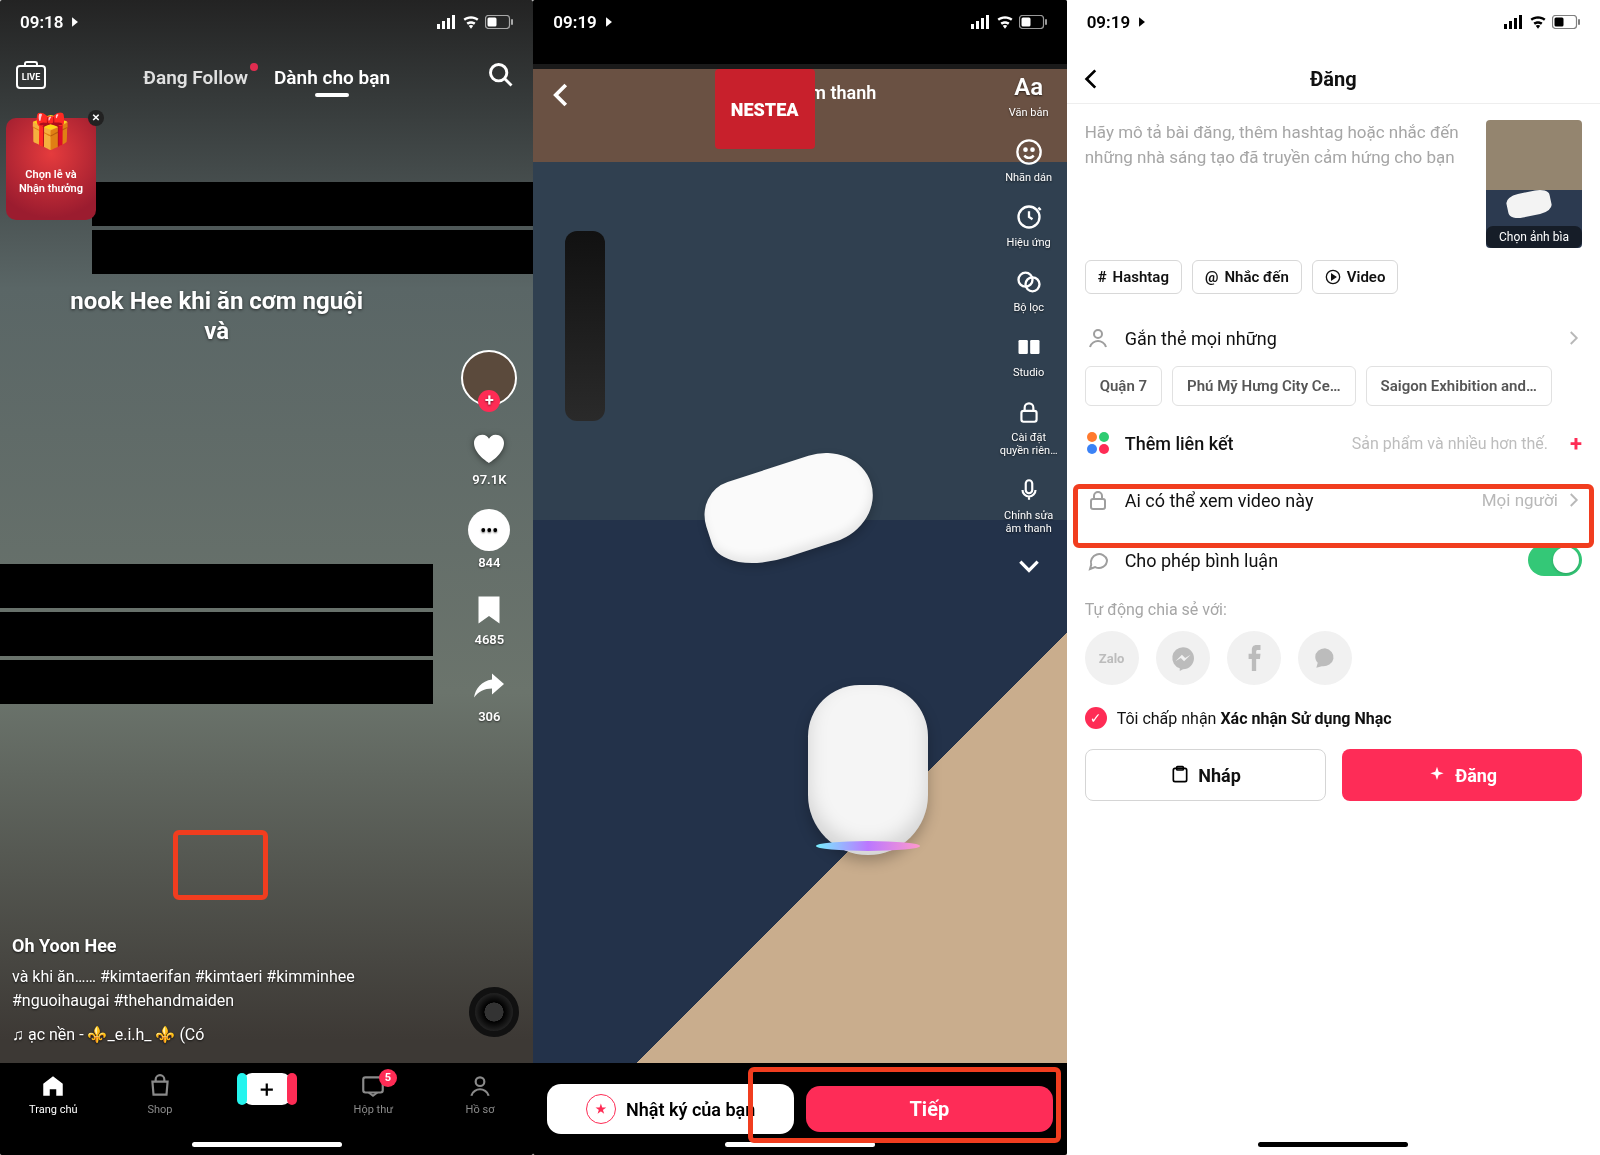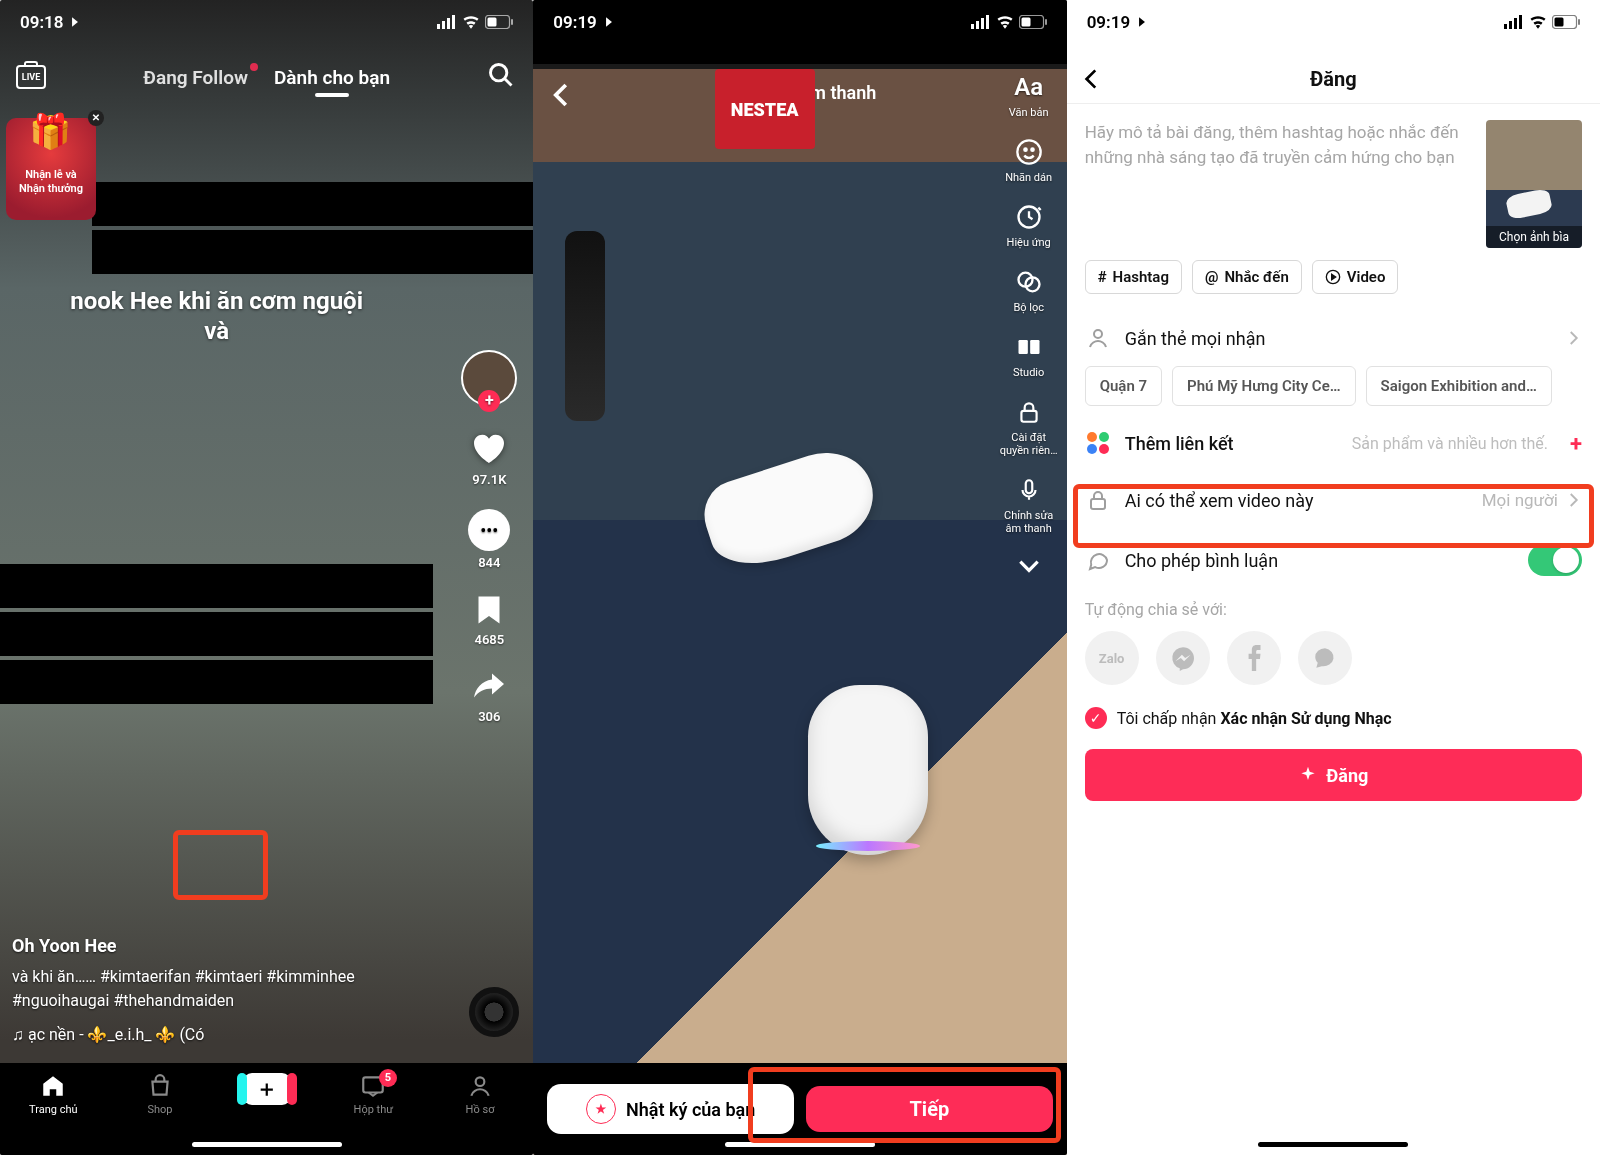--- a/index.html
+++ b/index.html
@@ -87,21 +87,21 @@
   
   .screen3 { background:#fff; color:#111;}
   .s3-header{ position:absolute; top:54px; left:0; right:0; height:50px; display:flex; align-items:center; border-bottom:1px solid #eee;}
   .s3-header .back{ width:50px; display:flex; align-items:center; justify-content:center;}
   .s3-header .title{ flex:1; text-align:center; font-size:20px; font-weight:700;}
   .s3-body{ position:absolute; top:104px; left:0; right:0; bottom:0;}
   .s3-caption-row{ display:flex; gap:20px; padding:16px 18px 8px;}
   .s3-caption{ flex:1; color:#a6a6a6; font-size:17px; line-height:1.45;}
   .cover{ width:96px; height:128px; border-radius:4px; background:linear-gradient(180deg,#94856f 0 55%, #2c3a50 55% 100%); position:relative; overflow:hidden;}
   .cover .mask-sm{ position:absolute; left:22%; top:56%; width:44px; height:24px; background:#f3f3f3; border-radius:30%; transform:rotate(-12deg);}
-  .cover .label{ position:absolute; left:0; right:0; bottom:0; background:rgba(0,0,0,.5); color:#fff; font-size:12px; text-align:center; padding:4px 8px;}
+  .cover .label{ position:absolute; left:0; right:0; bottom:0; background:rgba(0,0,0,.5); color:#fff; font-size:12px; text-align:center; padding:4px 8px;border-radius:7px;}
   .chips{ display:flex; gap:10px; padding:4px 18px 16px;}
   .chip{ border:1px solid #d8d8d8; border-radius:6px; padding:7px 12px; font-size:15px; font-weight:600; display:flex; align-items:center; gap:6px;}
   .option-row{ display:flex; align-items:center; padding:16px 18px; font-size:18px; gap:14px;}
   .option-row .lead{ width:26px; display:flex; align-items:center; justify-content:center; color:#9e9e9e;}
   .option-row .label{ flex:1; }
   .option-row .trail{ color:#b8b8b8; display:flex; align-items:center; gap:6px; font-size:17px;}
   .loc-chips{ display:flex; gap:10px; padding:0 18px 8px; overflow:hidden;}
   .loc-chip{ border:1px solid #e1e1e1; border-radius:6px; padding:10px 14px; font-size:15px; font-weight:600; color:#565656; white-space:nowrap;}
 
   .link-row{ display:flex; align-items:center; padding:16px 18px; font-size:18px; gap:14px;}
@@ -168,21 +168,21 @@
     <div class="search-btn">
       <svg width="28" height="28" viewBox="0 0 24 24" fill="none" stroke="#fff" stroke-width="2.5">
             <circle cx="10" cy="10" r="7"></circle>
             <path d="M21 21l-6-6"></path>
           </svg>
     </div>
   </div>
 
   <div class="promo-box">
     <div class="promo-close">✕</div>
-    <div>Nhận lễ và</div>
+    <div>Chọn lễ và</div>
     <div>Nhận thưởng</div>
   </div>
 
   <div class="s1-video-overlay">
     <div style="position:absolute; top:178px; left:92px; right:0;">
       <div class="s1-blackbar"></div>
           <div class="s1-blackbar"></div>
     </div>
     <div class="s1-mid-text">
       <div style="text-align:center">nook Hee khi ăn cơm nguội</div>
@@ -462,21 +462,21 @@
       </div>
     </div>
 
     <div class="option-row">
       <div class="lead">
             <svg width="24" height="24" viewBox="0 0 24 24" fill="none" stroke="#9e9e9e" stroke-width="2">
               <circle cx="12" cy="8" r="4"></circle>
               <path d="M4 21c1-4 5-6 8-6s7 2 8 6"></path>
             </svg>
           </div>
-      <div class="label">Gắn thẻ mọi nhận</div>
+      <div class="label">Gắn thẻ mọi những</div>
       <div class="trail">
             <svg width="18" height="18" viewBox="0 0 24 24" fill="none" stroke="#b8b8b8" stroke-width="2.5">
               <path d="M9 4l8 8-8 8"></path>
             </svg>
           </div>
     </div>
 
 
     <div class="loc-chips">
       <div class="loc-chip">Quận 7</div>
@@ -545,20 +545,27 @@
             </div>
       </div>
     </div>
 
     <div class="accept-row">
       <div class="check">✓</div>
       <span><span>Tôi chấp nhận </span><b>Xác nhận Sử dụng Nhạc</b></span>
     </div>
 
     <div class="s3-actions">
+      <div class="btn-outline">
+        <svg width="20" height="20" viewBox="0 0 24 24" fill="none" stroke="#000" stroke-width="2">
+              <rect x="4" y="4" width="16" height="16" rx="2"></rect>
+              <rect x="8" y="2" width="8" height="4" rx="1"></rect>
+            </svg>
+        <span>Nháp</span>
+      </div>
       <div class="btn-primary">
         <svg width="20" height="20" viewBox="0 0 24 24" fill="#fff">
               <path d="M12 2l2 6 6 2-6 2-2 6-2-6-6-2 6-2 2-6z"></path>
             </svg>
         <span>Đăng</span>
       </div>
     </div>
   </div>
   <div class="home-ind black"></div>
   <div class="hl-box" style="left:6px; right:6px; top:484px; height:64px;"></div>

